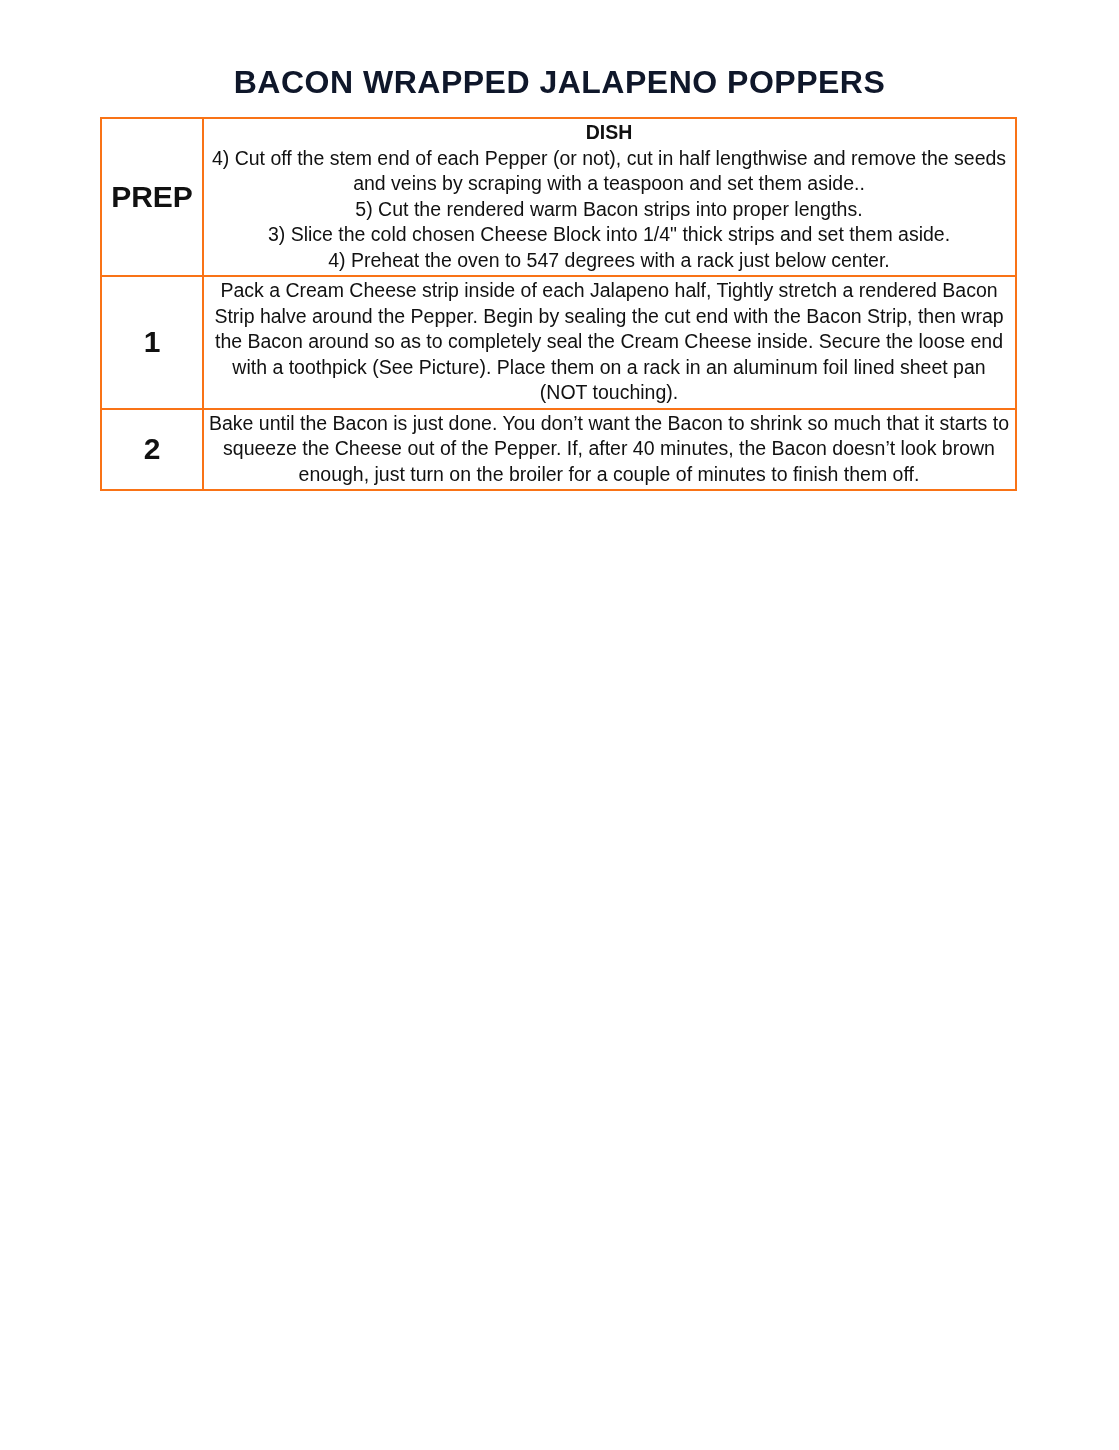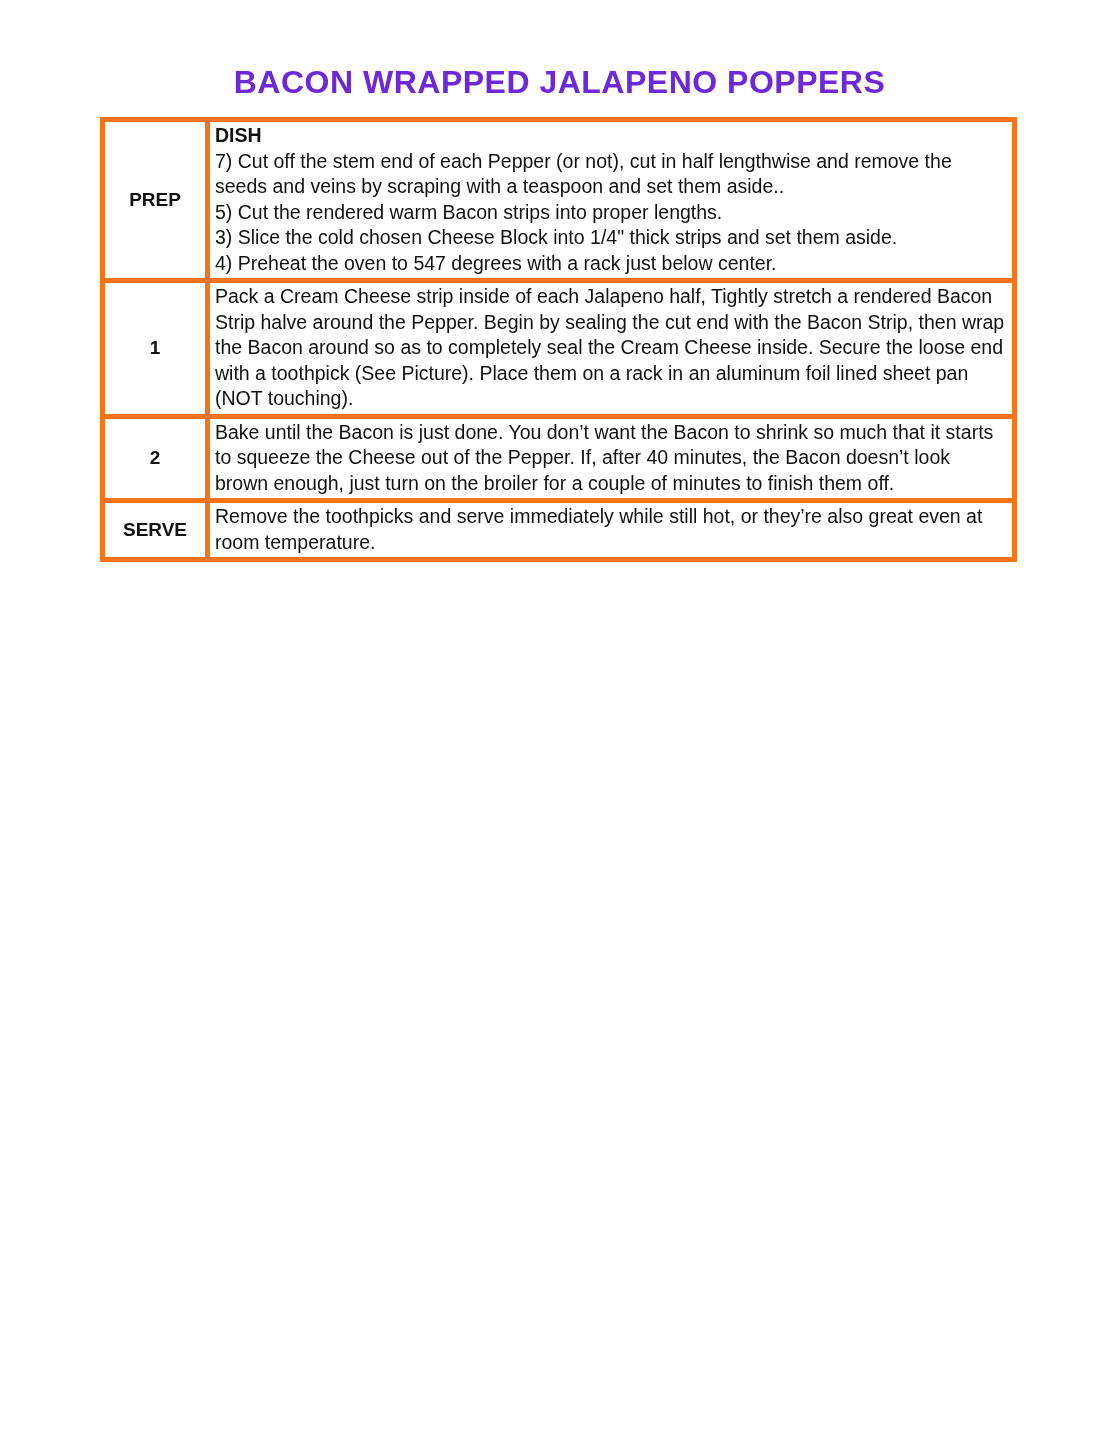--- a/index.html
+++ b/index.html
@@ -18,39 +18,40 @@
   .page-title {
     position: absolute;
     top: 64px;
     left: 0;
     width: 1119px;
     margin: 0;
     text-align: center;
     font-size: 32px;
     font-weight: bold;
     letter-spacing: 0.5px;
-    color: #6d28d9;
+    color: #0f172a;
   }
   table.recipe-table {
     position: absolute;
     top: 117px;
     left: 100px;
     width: 917px;
     border-collapse: collapse;
     table-layout: fixed;
   }
   table.recipe-table td {
-    border: 5px solid #f97316;
+    border: 2px solid #f97316;
+    text-align: center;
   }
   td.label-cell {
     width: 96px;
     text-align: center;
     vertical-align: middle;
     font-weight: bold;
-    font-size: 19px;
+    font-size: 30px;
     padding: 0 2px;
   }
   td.content-cell {
     vertical-align: top;
     font-size: 19.5px;
     line-height: 25.5px;
     padding: 1px 6px 2px 5px;
   }
   .cell-heading {
     font-weight: bold;
@@ -65,37 +66,33 @@
 <div>
 
   <h1 class="page-title">BACON WRAPPED JALAPENO POPPERS</h1>
 
   <table class="recipe-table">
     <tbody>
       <tr>
         <td class="label-cell">PREP</td>
         <td class="content-cell">
           <div class="cell-heading">DISH</div>
-          <div class="step-line">7) Cut off the stem end of each Pepper (or not), cut in half lengthwise and remove the seeds and veins by scraping with a teaspoon and set them aside..</div>
+          <div class="step-line">4) Cut off the stem end of each Pepper (or not), cut in half lengthwise and remove the seeds and veins by scraping with a teaspoon and set them aside..</div>
           <div class="step-line">5) Cut the rendered warm Bacon strips into proper lengths.</div>
           <div class="step-line">3) Slice the cold chosen Cheese Block into 1/4" thick strips and set them aside.</div>
           <div class="step-line">4) Preheat the oven to 547 degrees with a rack just below center.</div>
         </td>
       </tr>
 
       <tr>
         <td class="label-cell">1</td>
         <td class="content-cell">Pack a Cream Cheese strip inside of each Jalapeno half, Tightly stretch a rendered Bacon Strip halve around the Pepper. Begin by sealing the cut end with the Bacon Strip, then wrap the Bacon around so as to completely seal the Cream Cheese inside. Secure the loose end with a toothpick (See Picture). Place them on a rack in an aluminum foil lined sheet pan (NOT touching).</td>
       </tr>
 
       <tr>
         <td class="label-cell">2</td>
         <td class="content-cell">Bake until the Bacon is just done. You don’t want the Bacon to shrink so much that it starts to squeeze the Cheese out of the Pepper. If, after 40 minutes, the Bacon doesn’t look brown enough, just turn on the broiler for a couple of minutes to finish them off.</td>
       </tr>
 
-      <tr>
-        <td class="label-cell">SERVE</td>
-        <td class="content-cell">Remove the toothpicks and serve immediately while still hot, or they’re also great even at room temperature.</td>
-      </tr>
     </tbody>
   </table>
 
 </div>
 
 </body></html>

